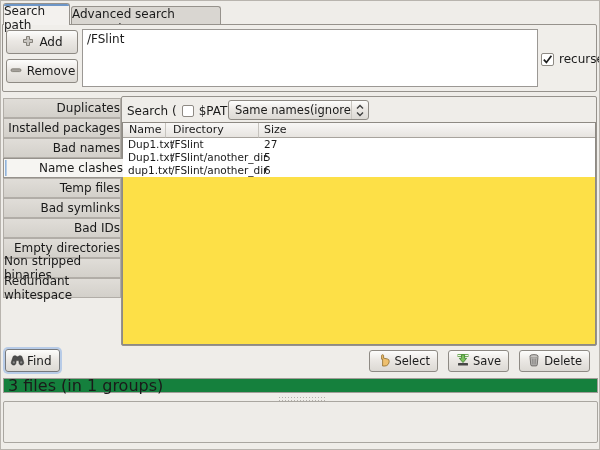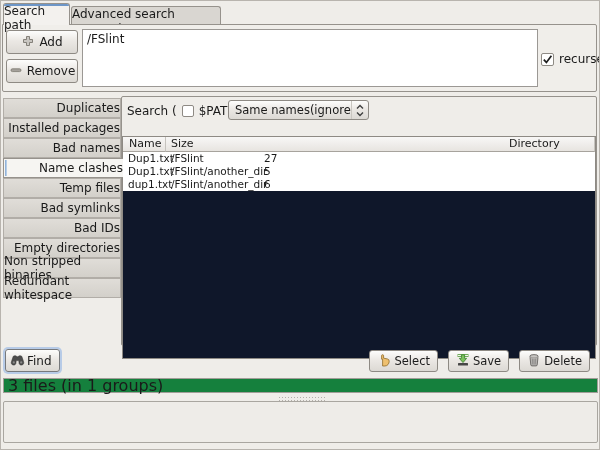--- a/index.html
+++ b/index.html
@@ -81,21 +81,21 @@
     background:linear-gradient(#fdfdfc,#ebe8e4 45%,#dcd9d4);
     border:1px solid #8e8a84;border-radius:3px;
     display:flex;align-items:center;
   }
   .combo-text{flex:1;padding-left:6px;font-size:11.5px;white-space:nowrap;overflow:hidden;}
   .combo-spin{width:17px;align-self:stretch;border-left:1px solid #c9c6c0;display:flex;align-items:center;justify-content:center;}
 
   
   .list-wrap{
     position:absolute;left:121px;top:121px;width:474px;height:223px;
-    border:1px solid #8e8a84;background:#0f172a;margin-top:14px;
+    border:1px solid #8e8a84;background:#fde047;
   }
   .list-header{display:flex;height:15px;}
   .hcell{
     background:linear-gradient(#f8f7f6,#e7e4e0);
     border-right:1px solid #c6c3be;border-bottom:1px solid #a7a39d;
     font-size:11px;line-height:14px;padding-left:6px;white-space:nowrap;
   }
   .hcell.c1{width:43px;}
   .hcell.c2{width:93px;padding-left:7px;}
   .hcell.c3{flex:1;padding-left:5px;border-right:none;}
@@ -218,22 +218,22 @@
       <svg width="8" height="13" viewBox="0 0 8 13">
         <polyline points="1,4.6 4,1.6 7,4.6" fill="none" stroke="#3f3f3f" stroke-width="1.4"></polyline>
         <polyline points="1,8.4 4,11.4 7,8.4" fill="none" stroke="#3f3f3f" stroke-width="1.4"></polyline>
       </svg>
     </span>
   </div>
 
   <div class="list-wrap">
     <div class="list-header">
       <div class="hcell c1">Name</div>
+      <div class="hcell c2">Directory</div>
       <div class="hcell c3">Size</div>
-      <div class="hcell c2">Directory</div>
     </div>
     <div class="list-body">
       <div class="lrow">
         <div class="lcell c1">Dup1.txt</div>
         <div class="lcell c2">/FSlint</div>
         <div class="lcell c3">27</div>
       </div>
       <div class="lrow">
         <div class="lcell c1">Dup1.txt</div>
         <div class="lcell c2">/FSlint/another_dir</div>

